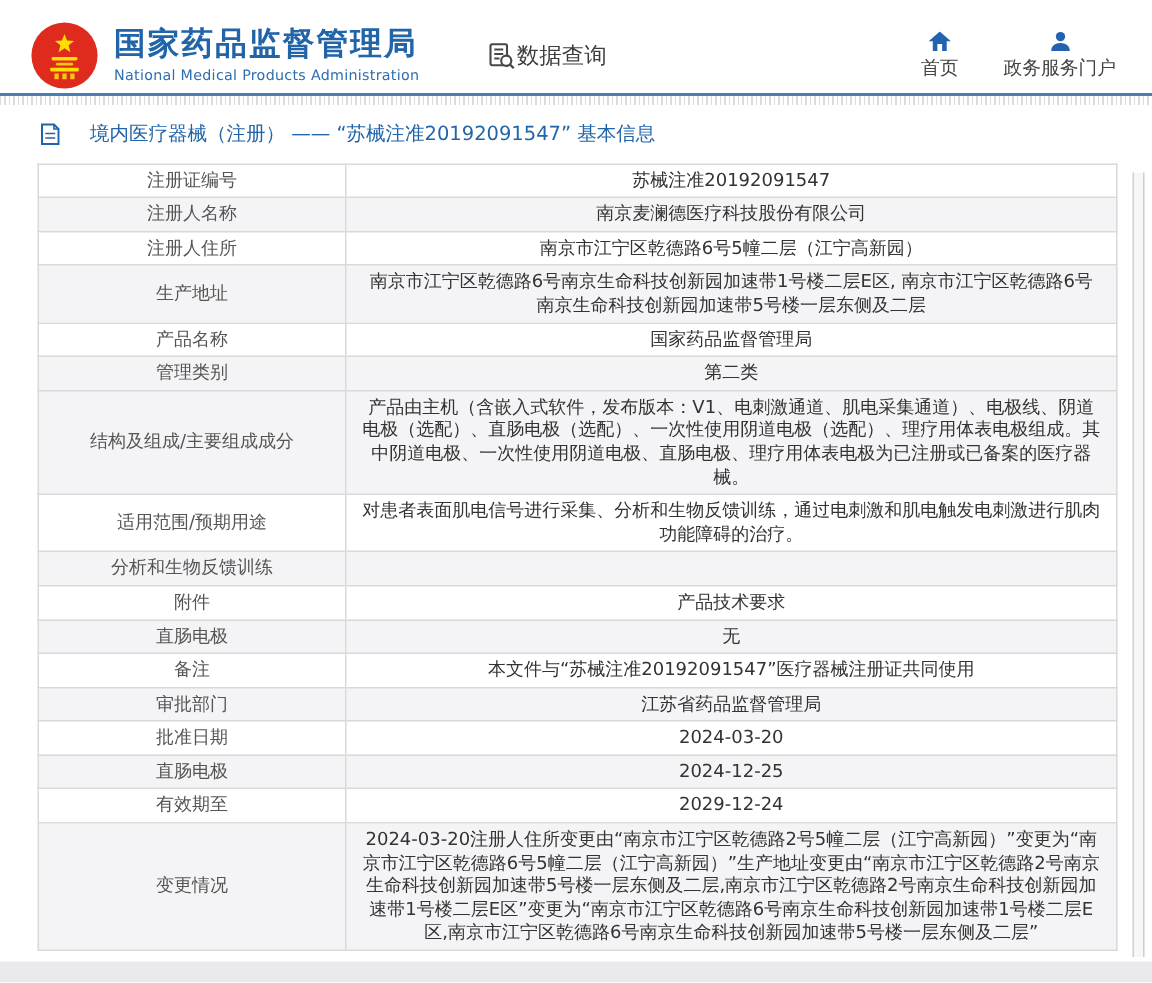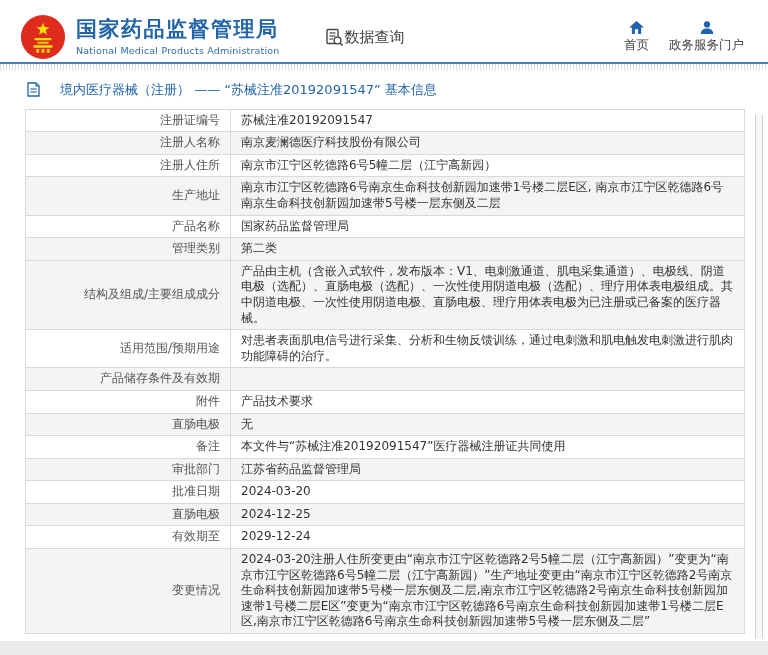--- a/index.html
+++ b/index.html
@@ -12,33 +12,33 @@
     color: #333;
   }
 
   
   .header { height: 62px; display: flex; align-items: center; padding: 12px 24px 0 20px; background: #fff; }
   .logo-group { display: flex; align-items: center; gap: 10px; cursor: pointer; }
   .emblem { width: 46px; height: 46px; flex: 0 0 auto; }
   .title-zh { font-size: 21px; font-weight: bold; color: #2165a8; letter-spacing: 1.5px; line-height: 1.1; }
   .title-en { font-size: 9.5px; color: #2e6eae; margin-top: 3px; letter-spacing: 0.2px; }
   .data-query { display: flex; align-items: center; gap: 1px; margin-left: 45px; font-size: 15px; color: #3d3d3d; cursor: pointer; }
-  .nav { margin-left: auto; display: flex; gap: 20px; text-align: center; }
+  .nav { margin-left: auto; display: flex; gap: 30px; text-align: center; }
   .nav-item { display: flex; flex-direction: column; align-items: center; gap: 3px; font-size: 12.5px; color: #444; cursor: pointer; }
   .header-rule { height: 2px; background: #4a7db3; }
   .header-dots { height: 6px; background-image: repeating-linear-gradient(90deg, #dcdcdc 0 1px, transparent 1px 3px); }
 
   
   .content { padding: 6px 23px 0 25px; }
   .breadcrumb { display: flex; align-items: center; gap: 20px; color: #2165a8; font-size: 13px; padding: 6px 2px 11px 2px; }
   .breadcrumb .crumb-text { line-height: 1.2; }
 
   table.info { width: 100%; border-collapse: collapse; table-layout: fixed; font-size: 12px; }
   col.c-label { width: 205px; }
-  table.info td { border: 1px solid #d9d9d9; padding: 3px 10px; line-height: 1.3; vertical-align: middle; word-break: break-all; }
+  table.info td { border: 1px solid #d9d9d9; padding: 3px 10px; line-height: 1.3; vertical-align: middle; word-break: break-all; text-align: center; }
   td.label-cell { text-align: right; color: #555; background: #fff; }
   td.value-cell { color: #333; background: #fff; }
   tr.striped td { background: #f4f4f6; }
 
   
   .footer-strip { position: absolute; left: 0; right: 0; bottom: 0; height: 14px; background: #eaeaec; }
   .scrollbar-track { position: absolute; right: 5px; top: 115px; bottom: 17px; width: 8px;
     background: #f7f7f9; border-left: 1px solid #cfd0d4; border-right: 1px solid #cfd0d4; }
 </style>
 </head>
@@ -136,21 +136,21 @@
         </tr>
         <tr class="striped">
           <td class="label-cell">结构及组成/主要组成成分</td>
           <td class="value-cell">产品由主机（含嵌入式软件，发布版本：V1、电刺激通道、肌电采集通道）、电极线、阴道电极（选配）、直肠电极（选配）、一次性使用阴道电极（选配）、理疗用体表电极组成。其中阴道电极、一次性使用阴道电极、直肠电极、理疗用体表电极为已注册或已备案的医疗器械。</td>
         </tr>
         <tr>
           <td class="label-cell">适用范围/预期用途</td>
           <td class="value-cell">对患者表面肌电信号进行采集、分析和生物反馈训练，通过电刺激和肌电触发电刺激进行肌肉功能障碍的治疗。</td>
         </tr>
         <tr class="striped">
-          <td class="label-cell">产品储存条件及有效期</td>
+          <td class="label-cell">分析和生物反馈训练</td>
           <td class="value-cell"></td>
         </tr>
         <tr>
           <td class="label-cell">附件</td>
           <td class="value-cell">产品技术要求</td>
         </tr>
         <tr class="striped">
           <td class="label-cell">直肠电极</td>
           <td class="value-cell">无</td>
         </tr>

